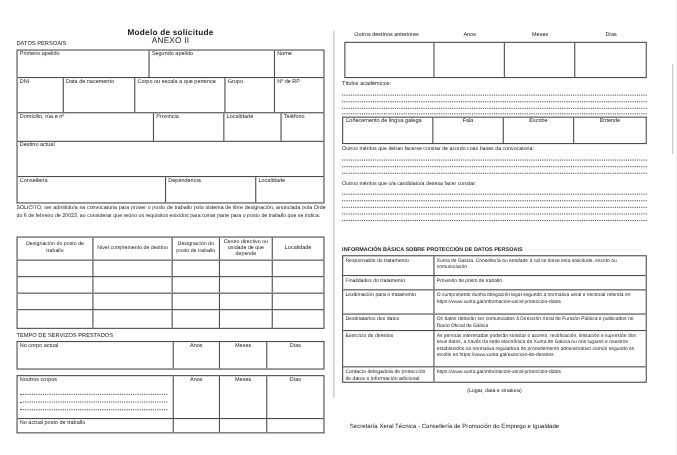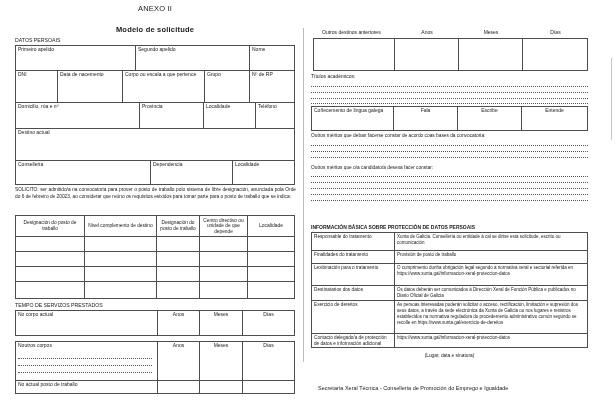--- a/index.html
+++ b/index.html
@@ -28,21 +28,21 @@
   .bold { font-weight:bold; }
 </style>
 </head>
 <body>
 
 <div class="page">
 
   <div class="vline" style="left:303px;top:28px;height:334px;background:#9a9a9a;opacity:.65;"></div>
   <div class="vline" style="left:611px;top:58px;height:82px;background:#c6c6c6;"></div>
 
-  <div class="title" style="top:4px;">ANEXO II</div>
+  <div class="title" style="top:32px;">ANEXO II</div>
   <div class="title bold" style="top:25px;">Modelo de solicitude</div>
 
   <div class="seclabel" style="left:15px;top:37px;">DATOS PERSOAIS</div>
 
   <div class="tbl" style="left:15px;top:45px;width:280px;">
     <div class="trow" style="height:25px;">
       <div class="tcell" style="width:120px;">Primeiro apelido</div>
       <div class="tcell" style="width:114px;">Segundo apelido</div>
       <div class="tcell last">Nome</div>
     </div>

